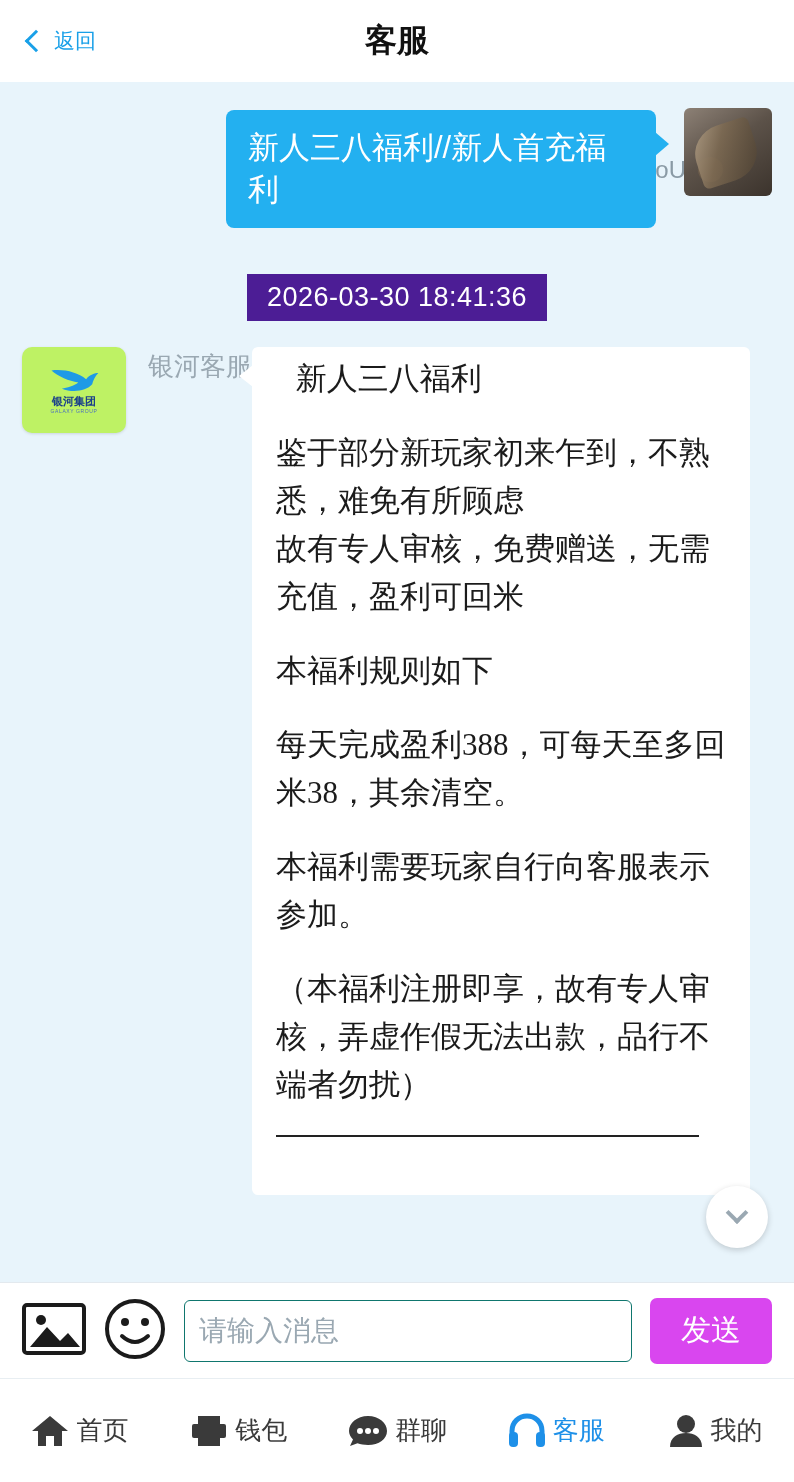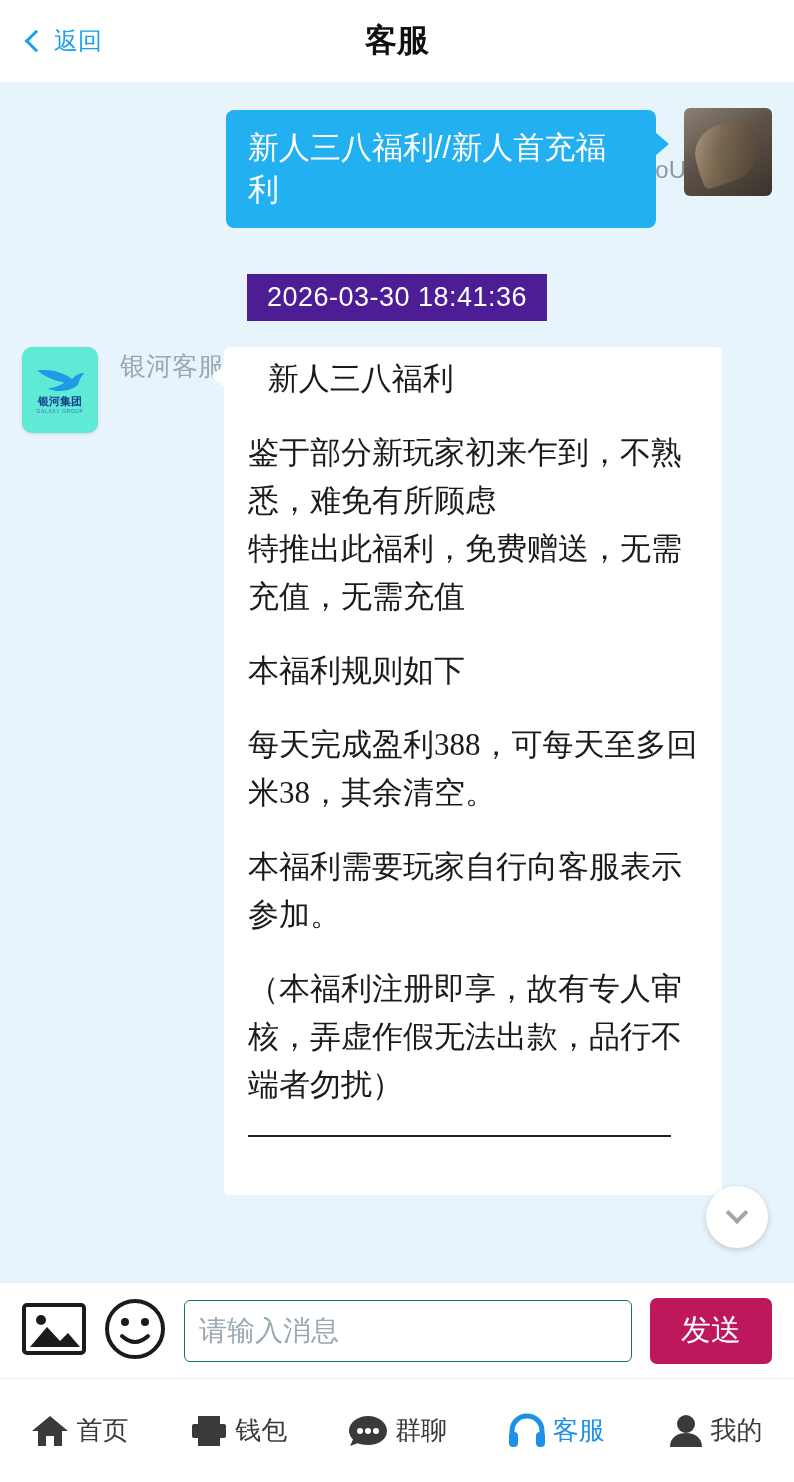--- a/index.html
+++ b/index.html
@@ -27,21 +27,21 @@
     align-items: center;
     position: relative;
     flex: 0 0 auto;
   }
   .back-btn {
     display: flex;
     align-items: center;
     gap: 10px;
     margin-left: 28px;
     color: #19a0e8;
-    font-size: 24px;
+    font-size: 21px;
     cursor: pointer;
   }
   .chev-left {
     display: inline-block;
     width: 16px;
     height: 16px;
     border-left: 3px solid #19a0e8;
     border-bottom: 3px solid #19a0e8;
     transform: rotate(45deg);
   }
@@ -136,24 +136,24 @@
     letter-spacing: .5px;
   }
 
   
   .row-in {
     display: flex;
     align-items: flex-start;
     gap: 14px;
   }
   .avatar-in {
-    width: 76px;
+    width: 104px;
     height: 86px;
     border-radius: 10px;
-    background: #5eead4;
+    background: #bef264;
     flex: 0 0 auto;
     display: flex;
     flex-direction: column;
     align-items: center;
     justify-content: center;
     box-shadow: 0 1px 3px rgba(0,0,0,.12);
   }
   .avatar-in .logo-mark { width: 52px; height: 30px; }
   .avatar-in .logo-txt {
     font-size: 11px;
@@ -247,21 +247,21 @@
     color: #222;
     background: #fff;
     outline: none;
     font-family: "Liberation Sans", sans-serif;
   }
   .msg-input::placeholder { color: #9aa8b2; }
   .send-btn {
     flex: 0 0 auto;
     width: 122px;
     height: 66px;
-    background: #be185d;
+    background: #d946ef;
     color: #fff;
     font-size: 30px;
     border: none;
     border-radius: 7px;
     cursor: pointer;
     font-family: "Liberation Sans", sans-serif;
   }
 
   
   .tabbar {
@@ -317,21 +317,21 @@
           <path d="M4 6 C18 4 34 8 44 16 C48 11 54 9 58 9 C54 13 52 18 51 22 C44 30 28 32 16 27 C22 26 30 24 35 20 C24 18 12 13 4 6 Z" fill="#1e9ae6"></path>
         </svg>
         <div class="logo-txt">银河集团</div>
         <div class="logo-sub">GALAXY GROUP</div>
       </div>
       <div class="in-col">
         <div class="in-name">银河客服</div>
         <div class="bubble-in">
           <p class="indent"> 新人三八福利</p>
           <p>鉴于部分新玩家初来乍到，不熟悉，难免有所顾虑
-特推出此福利，免费赠送，无需充值，无需充值</p>
+故有专人审核，免费赠送，无需充值，盈利可回米</p>
           <p>本福利规则如下</p>
           <p>每天完成盈利388，可每天至多回米38，其余清空。</p>
           <p>本福利需要玩家自行向客服表示参加。</p>
           <p>（本福利注册即享，故有专人审核，弄虚作假无法出款，品行不端者勿扰）</p>
           <hr class="divider-line">
 
         </div>
       </div>
     </div>
 

